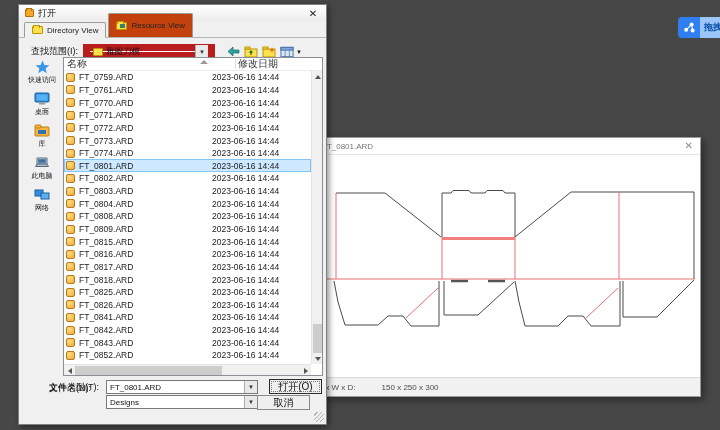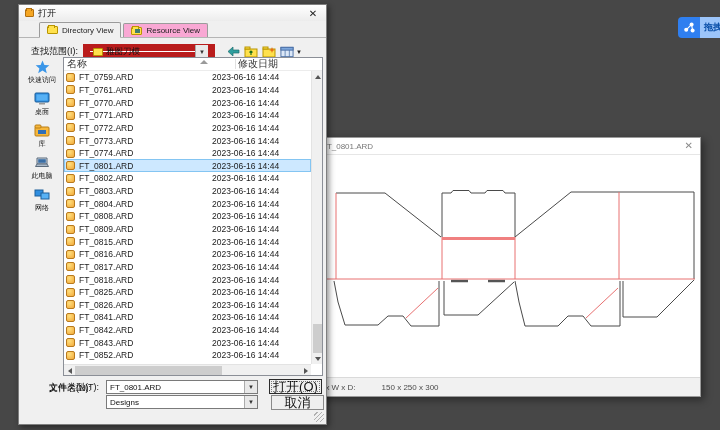--- a/index.html
+++ b/index.html
@@ -24,24 +24,24 @@
 
   
   .dialog { position:absolute; left:18px; top:4px; width:309px; height:421px;
     background:#f0f0f0; border:1px solid #7f7f7f; box-shadow:2px 2px 6px rgba(0,0,0,.45); z-index:2; }
   .dlg-titlebar { height:16px; display:flex; align-items:center; gap:4px; padding:0 6px;
     background:linear-gradient(#ffffff,#ececec); font-size:9px; color:#111; }
   .dlg-title-icon { width:9px; height:8px; background:#f5a623; border:1px solid #b06f10; border-radius:1px; position:relative; }
   .dlg-title-icon::before { content:""; position:absolute; left:0; top:-2px; width:4px; height:2px; background:#f5a623; border:1px solid #b06f10; border-bottom:none; }
   .dlg-close { margin-left:auto; font-size:10px; color:#222; width:14px; text-align:center; }
 
-  .tabs { display:flex; align-items:flex-end; gap:2px; height:17px; padding-left:20px;
+  .tabs { display:flex; align-items:flex-end; gap:2px; height:17px; padding-left:5px;
     border-bottom:1px solid #b5b5b5; }
   .tab { display:flex; align-items:center; gap:4px; font-size:8px; color:#222;
-    padding:0 7px; height:14px; background:#f9a8d4; border:1px solid #9b9b9b; border-bottom:none;
+    padding:0 7px; height:24px; background:#c2410c; border:1px solid #9b9b9b; border-bottom:none;
     border-radius:2px 2px 0 0; }
   .tab.active { background:#f0f0f0; height:16px; margin-bottom:-1px; border-bottom:1px solid #f0f0f0; }
   .tab-folder { width:11px; height:8px; background:#ffe14d; border:1px solid #b99500; border-radius:1px; position:relative; }
   .tab-folder::before { content:""; position:absolute; left:0; top:-2px; width:5px; height:2px; background:#ffe14d; border:1px solid #b99500; border-bottom:none; }
   .tab-folder.res::after { content:""; position:absolute; left:3px; top:1px; width:5px; height:4px; background:#3f7d6e; }
 
   .row-lookin { display:flex; align-items:center; gap:5px; margin:6px 6px 4px 12px; font-size:9px; color:#111; }
   .combo { display:flex; align-items:center; gap:3px; background:#fff; border:7px solid #b91c1c;
     height:15px; width:132px; padding-left:3px; font-size:8.5px; color:#111; }
   .combo .cmb-text { white-space:nowrap; overflow:hidden; }
@@ -92,23 +92,23 @@
   .fld-label { position:absolute; font-size:9px; color:#111; }
   .lbl-filename { left:30px; top:377px; }
   .lbl-filetype { left:30px; top:376px; }
   .cmb-abs { position:absolute; width:152px; height:14px; }
   .cmb-filename { left:87px; top:375px; }
   .cmb-filetype { left:87px; top:390px; }
   .cmb-abs .combo2 { display:flex; align-items:center; height:14px; background:#fff; border:1px solid #7a7a7a;
     font-size:8px; color:#111; padding-left:3px; }
   .cmb-abs .combo-arrow { height:12px; }
   .btn { position:absolute; width:53px; height:15px; background:#efefef; border:1px solid #8a8a8a;
-    font-size:13px; color:#111; display:flex; align-items:center; justify-content:center; }
+    font-size:10px; color:#111; display:flex; align-items:center; justify-content:center; }
   .btn-open { left:250px; top:374px; border:1px solid #2b2b2b; outline:1px dotted #777; outline-offset:-3px; }
-  .btn-cancel { left:252px; top:390px;font-family:Liberation Serif, serif; }
+  .btn-cancel { left:238px; top:390px;font-family:Liberation Serif, serif; }
   .grip { position:absolute; right:2px; bottom:2px; width:10px; height:10px;
     background:repeating-linear-gradient(135deg, transparent 0 2px, #b0b0b0 2px 3px); }
 
   
   .drag-chip { position:absolute; left:678px; top:17px; height:21px; display:flex; z-index:3; }
   .chip-icon { width:22px; height:21px; background:#2f7ff0; border-radius:4px 0 0 4px;
     display:flex; align-items:center; justify-content:center; }
   .chip-label { background:#9cc5fa; color:#0a4fa8; font-size:9px; font-weight:bold;
     display:flex; align-items:center; padding-left:4px; white-space:nowrap; border-radius:0 4px 4px 0; }
 

